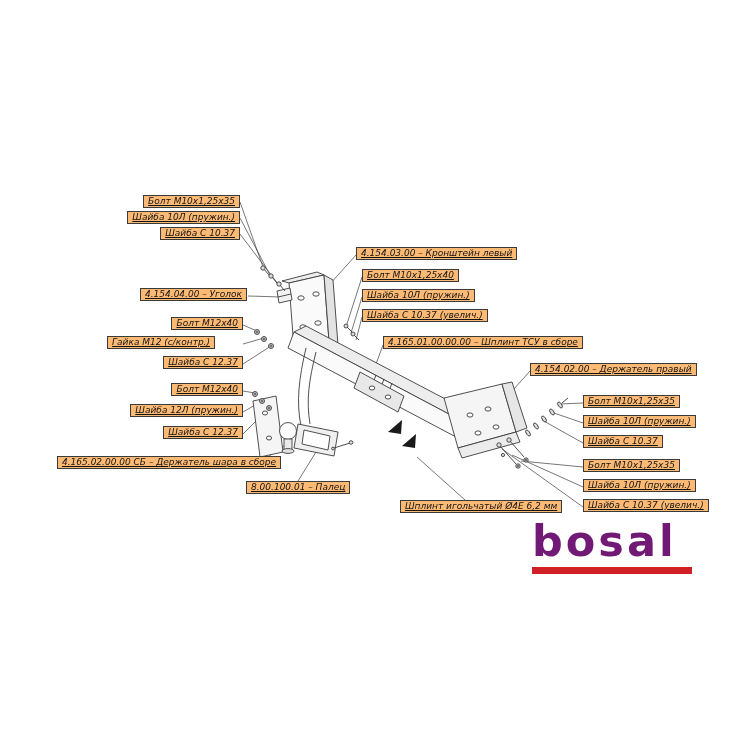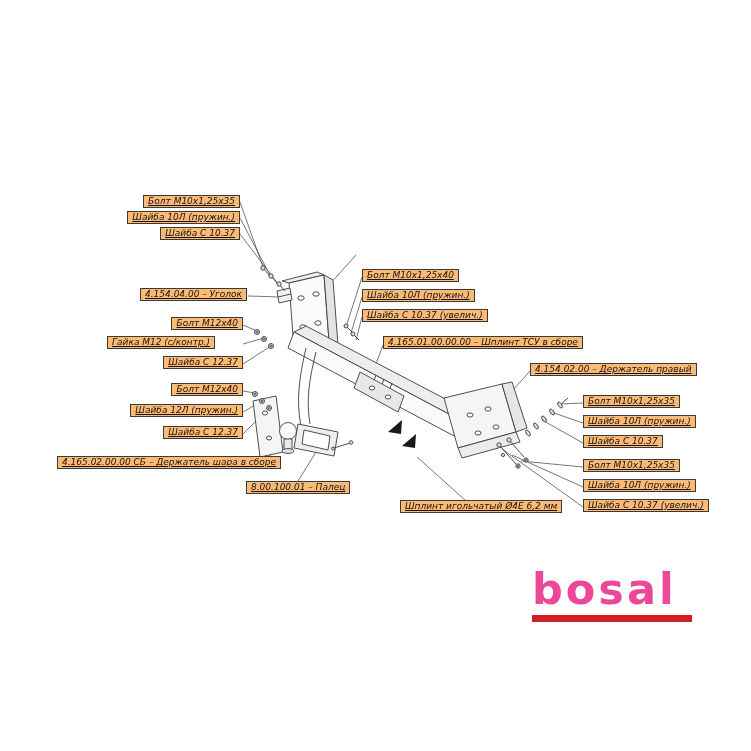--- a/index.html
+++ b/index.html
@@ -2,21 +2,21 @@
 <html><head>
 <meta charset="utf-8">
 <style>
   html,body{margin:0;padding:0;background:#fff;}
   .canvas{position:relative;width:751px;height:751px;background:#ffffff;overflow:hidden;
           font-family:"DejaVu Sans",sans-serif;}
   .lbl{position:absolute;border:1px solid #3a3a3a;background:#fdba74;color:#141414;
        font:italic 9px/11px "DejaVu Sans",sans-serif;padding:0 4px;white-space:nowrap;text-decoration:underline;}
   .brand{position:absolute;left:532px;top:518px;}
   .brand-text{font-family:"DejaVu Sans",sans-serif;font-weight:bold;font-size:43px;line-height:46px;
-              color:#ec4899;letter-spacing:3px;margin-top:48px;}
+              color:#701a75;letter-spacing:3px;}
   .brand-bar{margin-top:3px;width:160px;height:7px;background:#d01f25;}
   svg{position:absolute;left:0;top:0;}
 </style>
 </head>
 <body>
 
 <div class="canvas">
 
   <svg width="751" height="751" viewBox="0 0 751 751">
 
@@ -176,20 +176,21 @@
   <div class="lbl" style="right:536px;top:336px">Гайка М12 (с/контр.)</div>
   <div class="lbl" style="right:508px;top:356px">Шайба С 12.37</div>
 
   <div class="lbl" style="right:508px;top:383px">Болт М12х40</div>
   <div class="lbl" style="right:508px;top:404px">Шайба 12Л (пружин.)</div>
   <div class="lbl" style="right:508px;top:426px">Шайба С 12.37</div>
 
   <div class="lbl" style="left:57px;top:456px">4.165.02.00.00 СБ – Держатель шара в сборе</div>
   <div class="lbl" style="left:246px;top:481px">8.00.100.01 – Палец</div>
 
+  <div class="lbl" style="left:356px;top:247px">4.154.03.00 – Кронштейн левый</div>
   <div class="lbl" style="left:362px;top:269px">Болт М10х1,25х40</div>
   <div class="lbl" style="left:362px;top:289px">Шайба 10Л (пружин.)</div>
   <div class="lbl" style="left:362px;top:309px">Шайба С 10.37 (увелич.)</div>
 
   <div class="lbl" style="left:383px;top:336px">4.165.01.00.00.00 – Шплинт ТСУ в сборе</div>
 
   <div class="lbl" style="left:530px;top:363px">4.154.02.00 – Держатель правый</div>
 
   <div class="lbl" style="left:583px;top:395px">Болт М10х1,25х35</div>
   <div class="lbl" style="left:583px;top:415px">Шайба 10Л (пружин.)</div>

